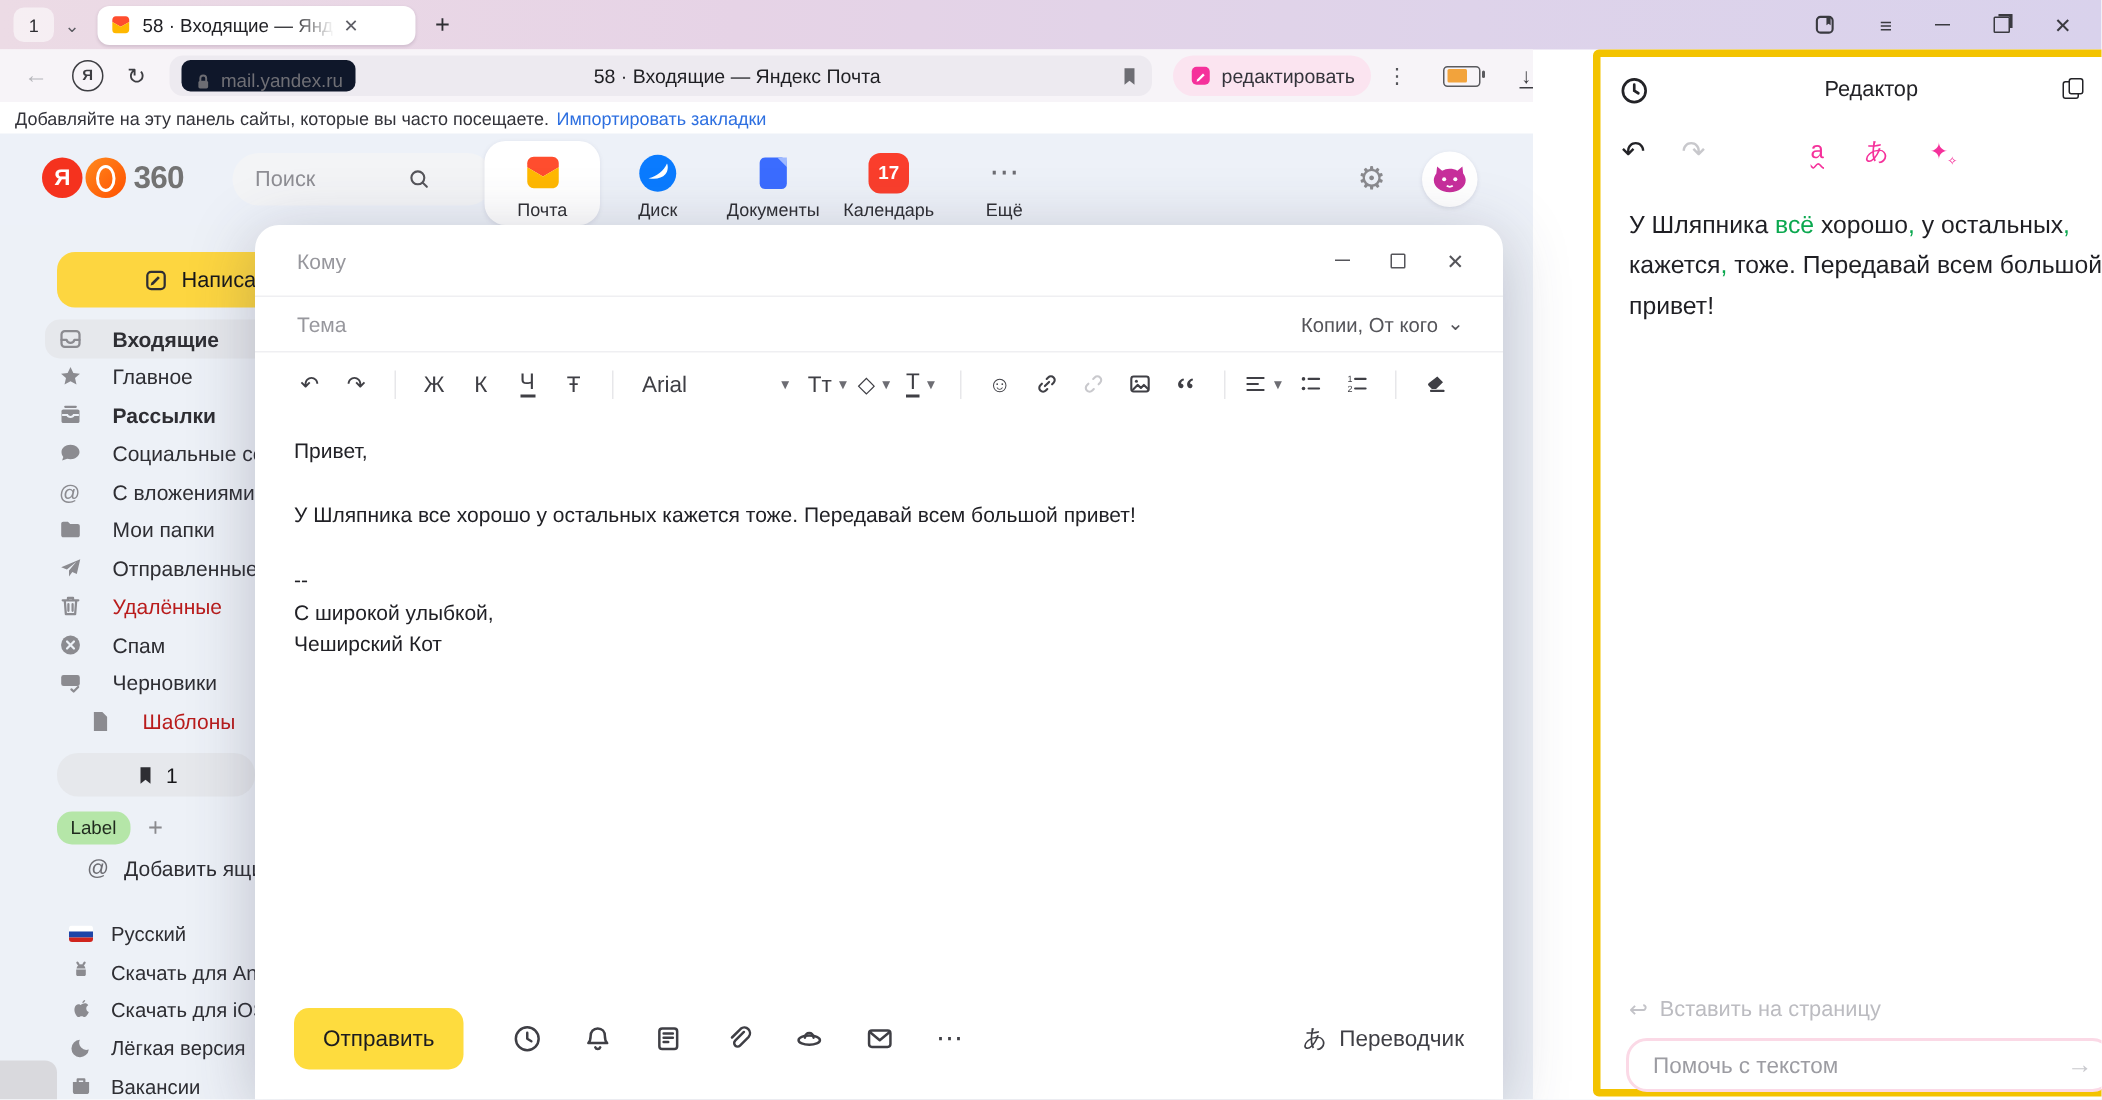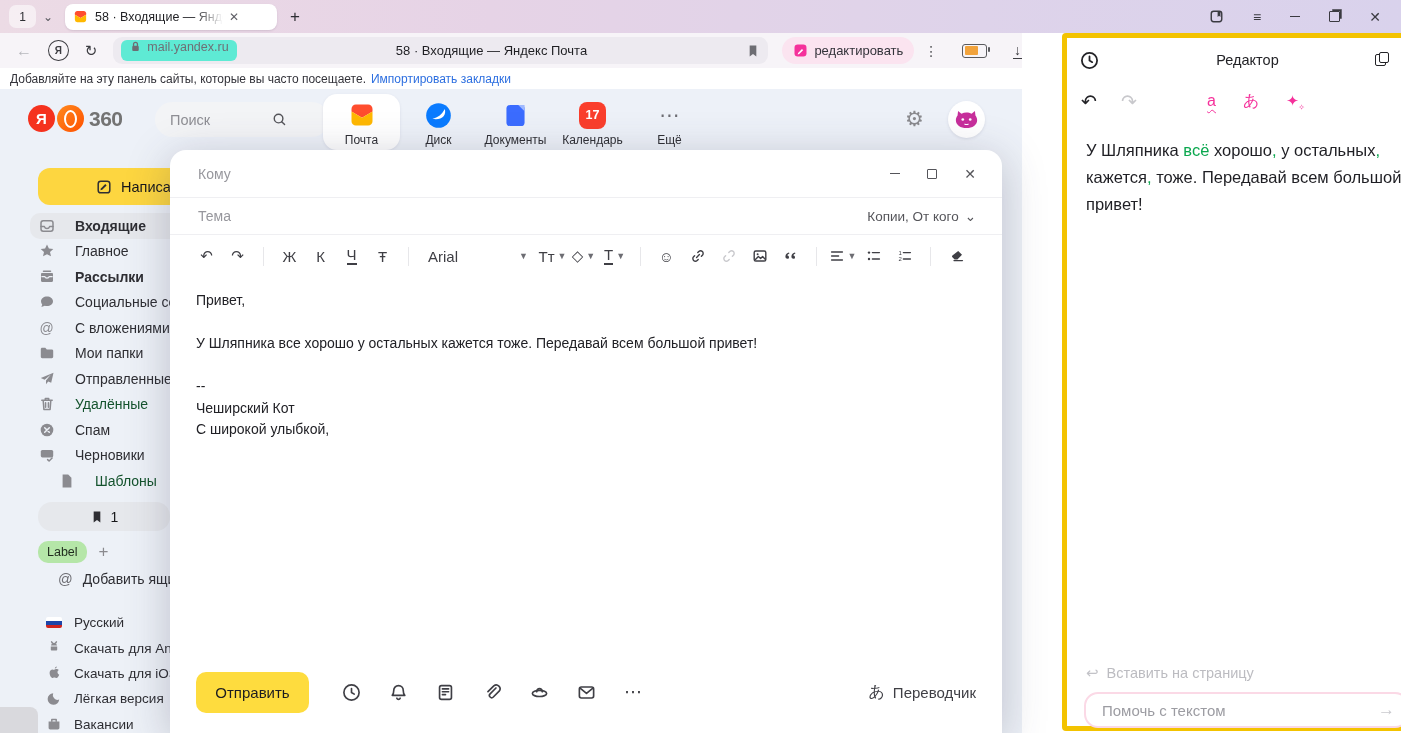--- a/index.html
+++ b/index.html
@@ -39,21 +39,21 @@
   .minbar{width:10px;height:0;border-top:1.6px solid #3a3a40;}
 
   
   .browbar{left:0;top:33px;width:1022px;height:35px;background:#f7f4f8;display:flex;align-items:center;}
   .navic{font-size:16px;color:#b7b7bc;margin-left:16px;}
   .ybico{margin-left:16px;width:19px;height:19px;border:1.6px solid #3d3d42;border-radius:50%;
     display:flex;align-items:center;justify-content:center;font-size:10px;font-weight:700;color:#3d3d42;}
   .reload{margin-left:16px;font-size:15px;color:#3d3d42;}
   .addr{margin-left:16px;width:648px;height:27px;background:#edeaf0;border-radius:9px;
     display:flex;align-items:center;padding:0 8px;}
-  .urlchip{display:flex;align-items:flex-start;gap:5px;background:#5eead4;border-radius:6px;height:21px;padding:0 8px;}
+  .urlchip{display:flex;align-items:flex-end;gap:5px;background:#0f172a;border-radius:6px;height:21px;padding:0 8px;}
   .urltxt{font-size:12.5px;color:#6f6f75;}
   .addrtitle{flex:1;text-align:center;font-size:13px;color:#1f1f23;}
   .editpill{margin-left:14px;height:27px;background:#fbe4f0;border-radius:14px;display:flex;align-items:center;
     padding:0 11px;gap:6px;}
   .editpill .lbl{font-size:13px;color:#33333a;}
   .dots3{margin-left:10px;color:#55555a;font-size:14px;letter-spacing:0;}
   .batt{margin-left:24px;width:23px;height:12px;border:1.5px solid #5a5a5e;border-radius:3px;position:relative;}
   .batt::after{content:"";position:absolute;right:-4px;top:2.5px;width:2.2px;height:5px;background:#5a5a5e;border-radius:1px;}
   .batt .fill{position:absolute;left:1.5px;top:1.5px;bottom:1.5px;width:60%;background:#f2a33c;border-radius:1px;}
   .dl{margin-left:26px;color:#3d3d42;font-size:14px;border-bottom:1.8px solid #3d3d42;padding:0 1px 1px;line-height:1;}
@@ -92,21 +92,21 @@
   
   .mail{left:0;top:150px;width:1022px;height:583px;background:#edf1f7;}
   .composebtn{position:absolute;left:38px;top:18px;width:260px;height:37px;border-radius:12px;background:#fdd640;
     display:flex;align-items:center;gap:9px;padding-left:58px;font-size:14.5px;font-weight:500;color:#17171a;z-index:1;}
   .folders{position:absolute;left:0;top:63px;width:400px;z-index:1;}
   .frow{height:25.5px;display:flex;align-items:center;position:relative;}
   .frow .fic{width:17px;margin-left:38px;display:flex;justify-content:center;font-size:14px;color:#8b8b90;}
   .frow.indent .fic{margin-left:58px;}
   .frow .flabel{margin-left:20px;font-size:14px;color:#2e2e33;}
   .frow.bold .flabel{font-weight:700;}
-  .frow.muted .flabel{color:#14532d;}
+  .frow.muted .flabel{color:#b91c1c;}
   .frow.selected::before{content:"";position:absolute;left:30px;right:0;top:0;bottom:0;background:#e6e8ec;border-radius:10px;}
   .frow *{position:relative;}
   .countpill{position:absolute;left:38px;top:352px;width:132px;height:29px;background:#e6e8ec;border-radius:14px;
     display:flex;align-items:center;justify-content:center;gap:7px;font-size:14px;color:#17171a;z-index:1;}
   .labelrow{position:absolute;left:38px;top:391px;display:flex;align-items:center;gap:12px;z-index:1;}
   .labelpill{background:#b5e6a8;border-radius:10px;height:22px;padding:0 9px;display:flex;align-items:center;
     font-size:12.5px;color:#1f2a1d;}
   .plus{color:#8a8a8e;font-size:17px;}
   .addbox{position:absolute;left:58px;top:421px;display:flex;align-items:center;gap:10px;z-index:1;font-size:14px;color:#2e2e33;}
   .atglyph{color:#6d6d73;font-size:14.5px;}
@@ -618,22 +618,22 @@
               </svg>
             </span>
           </span>
         </div>
       <div class="cbody" id="composeBody">
           <div class="bl">Привет,</div>
           <div class="bl"></div>
           <div class="bl">У Шляпника все хорошо у остальных кажется тоже. Передавай всем большой привет!</div>
           <div class="bl"></div>
           <div class="bl">--</div>
+          <div class="bl">С широкой улыбкой,</div>
           <div class="bl">Чеширский Кот</div>
-          <div class="bl">С широкой улыбкой,</div>
         </div>
       <div class="cbottom">
         <div class="sendbtn">Отправить</div>
         <div class="cacts" id="composeActions">
             <span><span><svg width="19" height="19" viewBox="0 0 16 16">
                   <circle class="sB" cx="8" cy="8" r="6.4"></circle>
                   <path class="sB" d="M8 4.6V8l2.3 1.4"></path>
                 </svg></span></span>
             <span><span><svg width="19" height="19" viewBox="0 0 16 16">
                   <path class="sB" d="M8 2.2c2.5 0 4 1.9 4 4.2 0 2.6.7 3.4 1.3 4H2.7c.6-.6 1.3-1.4 1.3-4 0-2.3 1.5-4.2 4-4.2zM6.6 12.8a1.5 1.5 0 0 0 2.8 0"></path>

